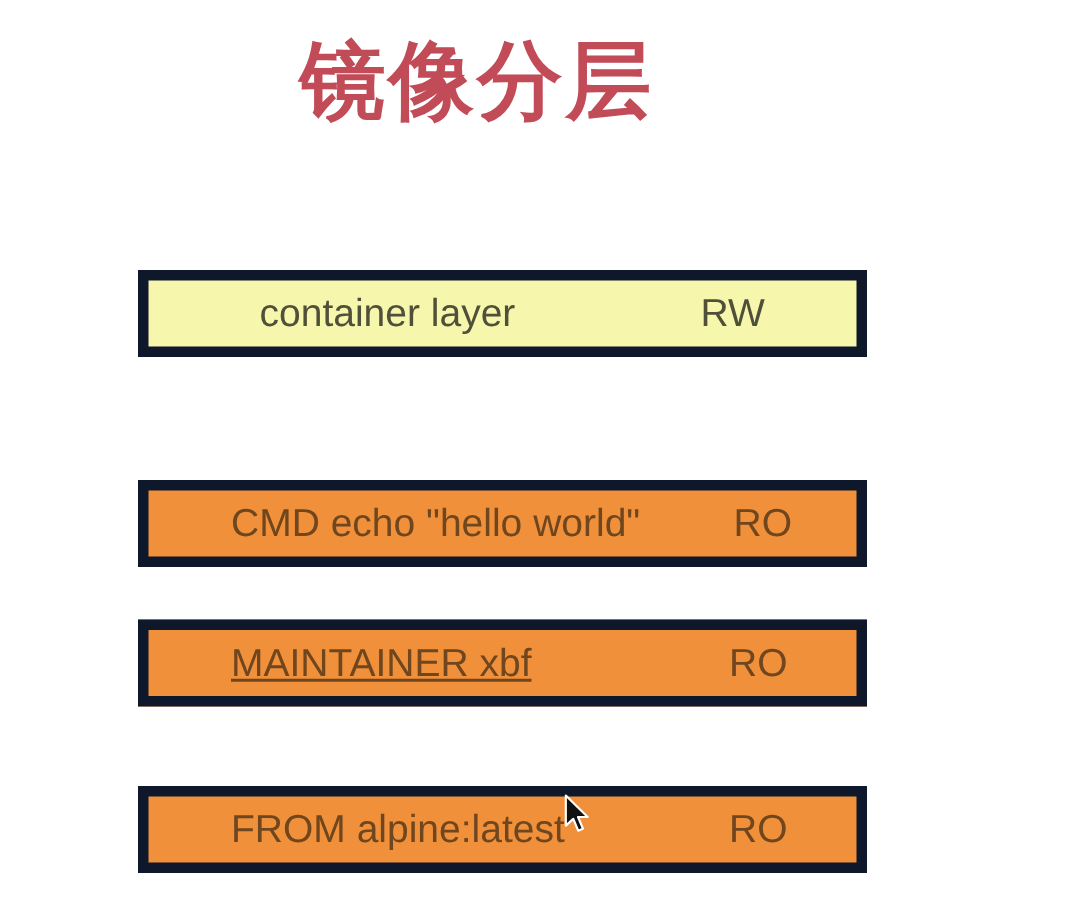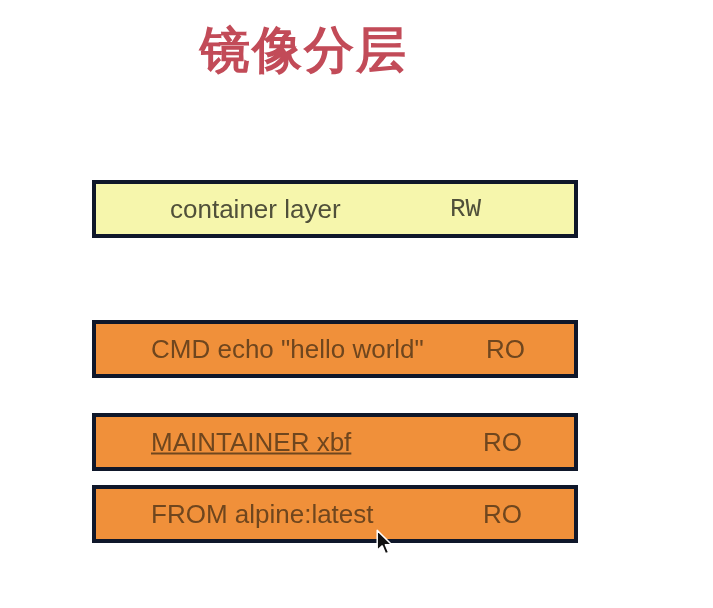--- a/index.html
+++ b/index.html
@@ -12,33 +12,33 @@
     width: 713px;
     height: 608px;
     background: #ffffff;
     overflow: hidden;
     font-family: "Liberation Sans", "DejaVu Sans", sans-serif;
   }
   .page-title {
     position: absolute;
     left: 200px;
     top: 22px;
-    font-size: 50px;
+    font-size: 57px;
     font-weight: bold;
     letter-spacing: 2px;
     color: #c24b58;
     line-height: 1.15;
     white-space: nowrap;
   }
   .layer-box {
     position: absolute;
     left: 92px;
     width: 486px;
     height: 58px;
-    border: 4px solid #0f172a;
+    border: 7px solid #0f172a;
     box-sizing: border-box;
   }
   .layer-box.writable { background: #f6f6ac; }
   .layer-box.readonly { background: #f0903a; }
   .layer-label, .layer-mode {
     position: absolute;
     top: 50%;
     transform: translateY(-50%);
     font-size: 26px;
     white-space: nowrap;
@@ -55,34 +55,34 @@
 </style>
 </head>
 <body>
 
 <div class="stage">
 
   <div class="page-title">镜像分层</div>
 
   <div class="layer-box writable" style="top:180px;">
     <span class="layer-label" style="left:74px;">container layer</span>
-    <span class="layer-mode" style="left:354px;font-family:Liberation Mono, monospace;">RW</span>
+    <span class="layer-mode" style="left:368px;">RW</span>
   </div>
 
   <div class="layer-box readonly" style="top:320px;">
     <span class="layer-label" style="left:55px;">CMD echo "hello world"</span>
     <span class="layer-mode" style="left:390px;">RO</span>
   </div>
 
   <div class="layer-box readonly" style="top:413px;">
     <span class="layer-label" style="left:55px;text-decoration:underline;">MAINTAINER xbf</span>
     <span class="layer-mode" style="left:387px;">RO</span>
   </div>
 
-  <div class="layer-box readonly" style="top:485px;text-align:center;">
+  <div class="layer-box readonly" style="top:524px;text-align:center;">
     <span class="layer-label" style="left:55px;">FROM alpine:latest</span>
     <span class="layer-mode" style="left:387px;">RO</span>
   </div>
 
   <svg class="cursor" viewBox="0 0 14 22">
     <polygon points="1,1 1,17.5 5.1,13.8 7.8,20.3 10.4,19.2 7.7,12.8 13,12.8" fill="#111111" stroke="#ffffff" stroke-width="1.2" stroke-linejoin="round"></polygon>
   </svg>
 
 </div>
 

